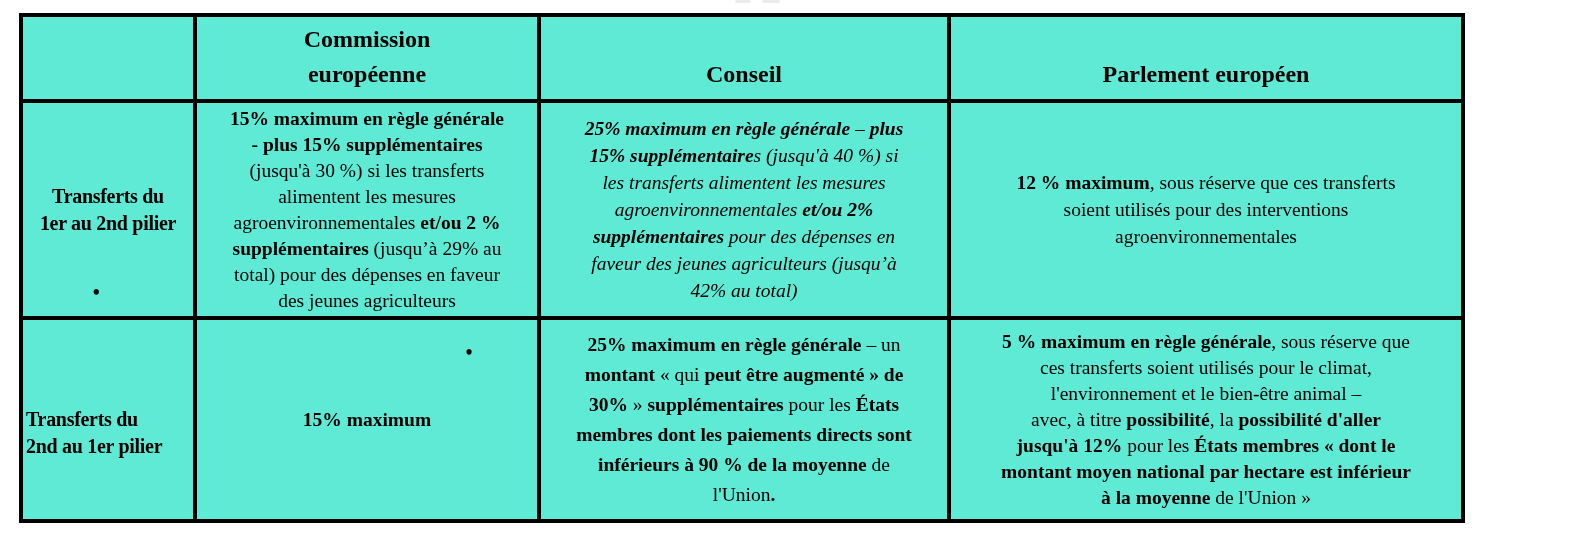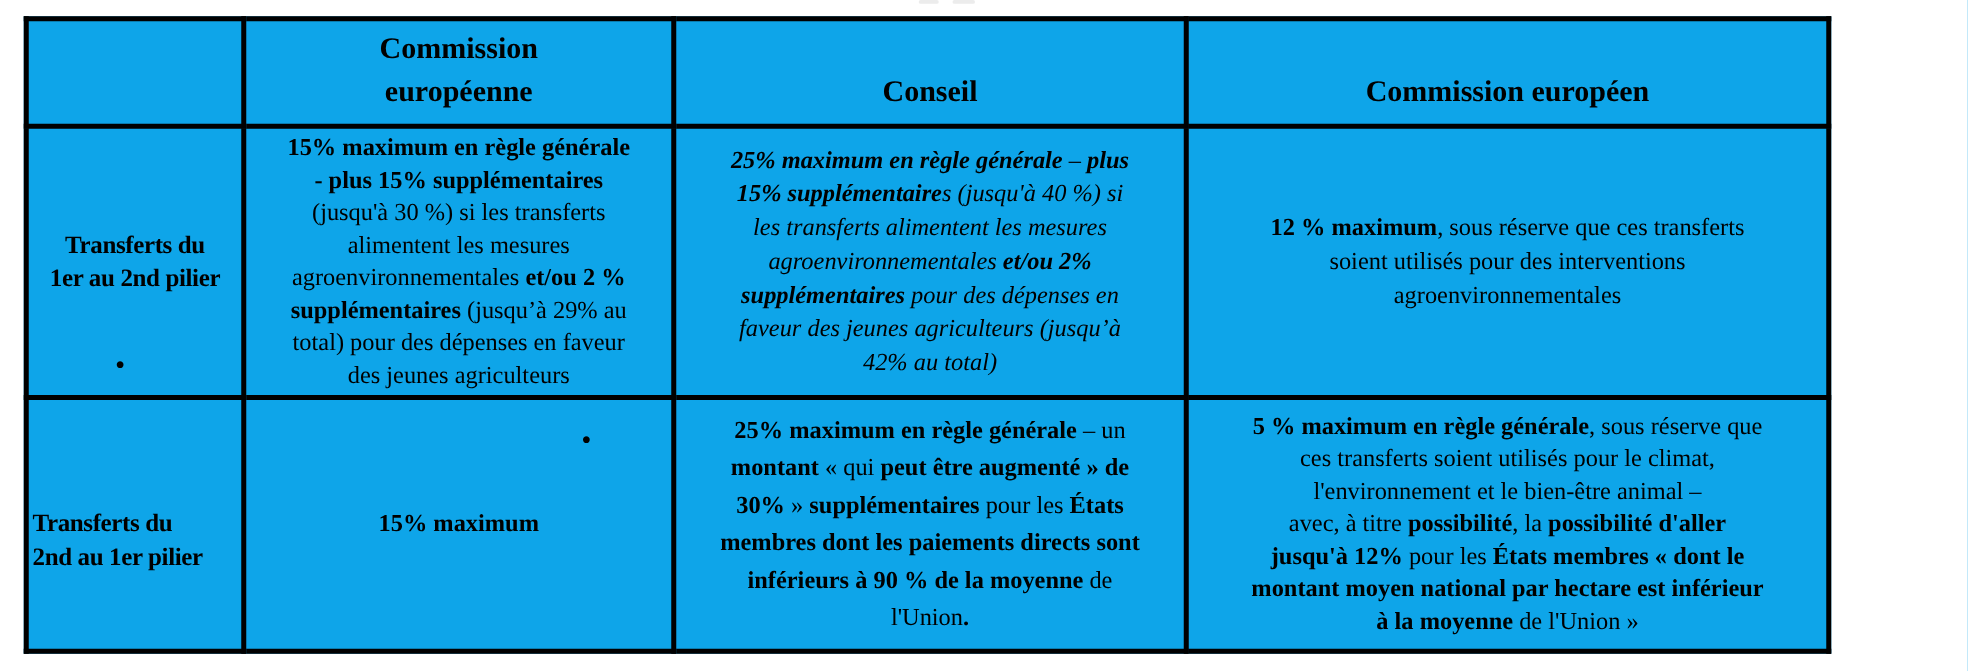--- a/index.html
+++ b/index.html
@@ -25,21 +25,21 @@
   }
   .artifact.a1 { left: 735px; width: 16px; }
   .artifact.a2 { left: 762px; width: 18px; }
 
   table.cap-table {
     position: absolute;
     left: 19px;
     top: 13px;
     border-collapse: collapse;
     table-layout: fixed;
-    background: #0ea5e9;
+    background: #5eead4;
   }
   .cap-table col.c0 { width: 174px; }
   .cap-table col.c1 { width: 344px; }
   .cap-table col.c2 { width: 410px; }
   .cap-table col.c3 { width: 514px; }
 
   .cap-table th, .cap-table td {
     border: 4px solid #000000;
     overflow: hidden;
     white-space: pre-line;
@@ -104,21 +104,21 @@
       <col class="c1">
       <col class="c2">
       <col class="c3">
   </colgroup>
   <thead>
     <tr>
       <th></th>
       <th>Commission
 européenne</th>
       <th>Conseil</th>
-      <th>Commission européen</th>
+      <th>Parlement européen</th>
     </tr>
   </thead>
   <tbody>
     <tr class="r1">
       <td class="rowlabel center">
         <span>Transferts du
 1er au 2nd pilier</span>
         <span class="bullet r1-label">•</span>
       </td>
       <td class="body r1-commission"><b>15% maximum en règle générale

